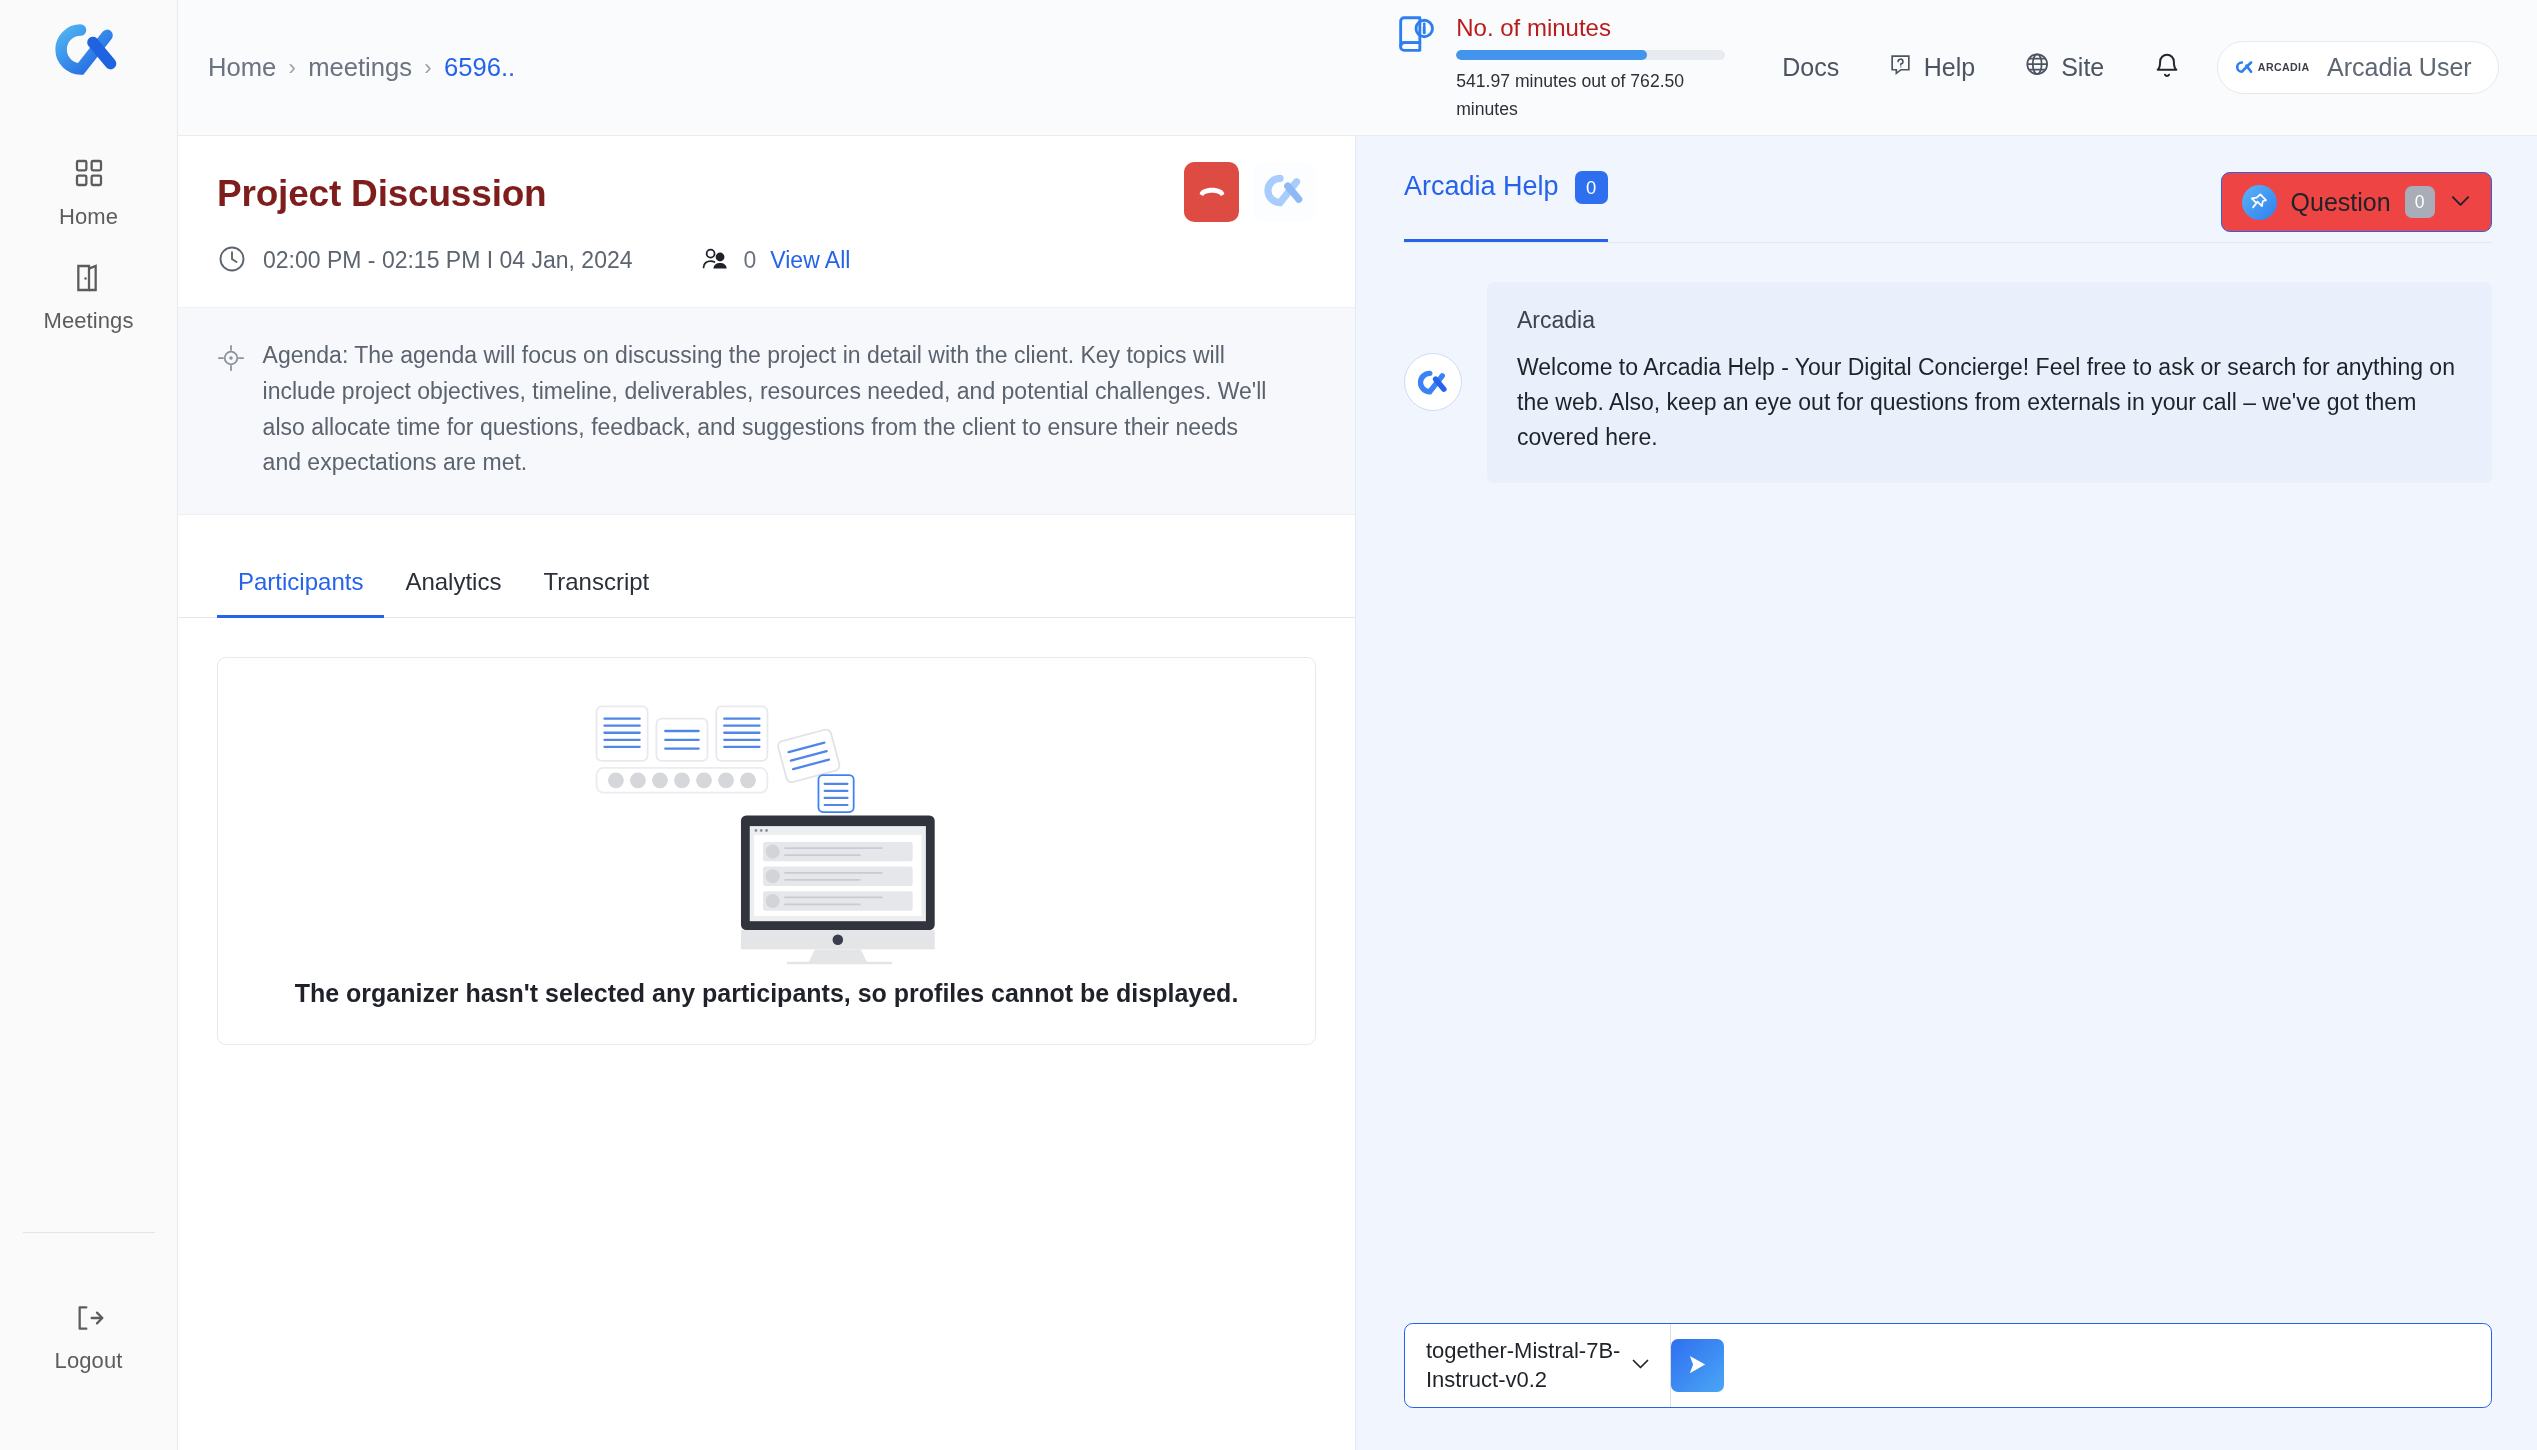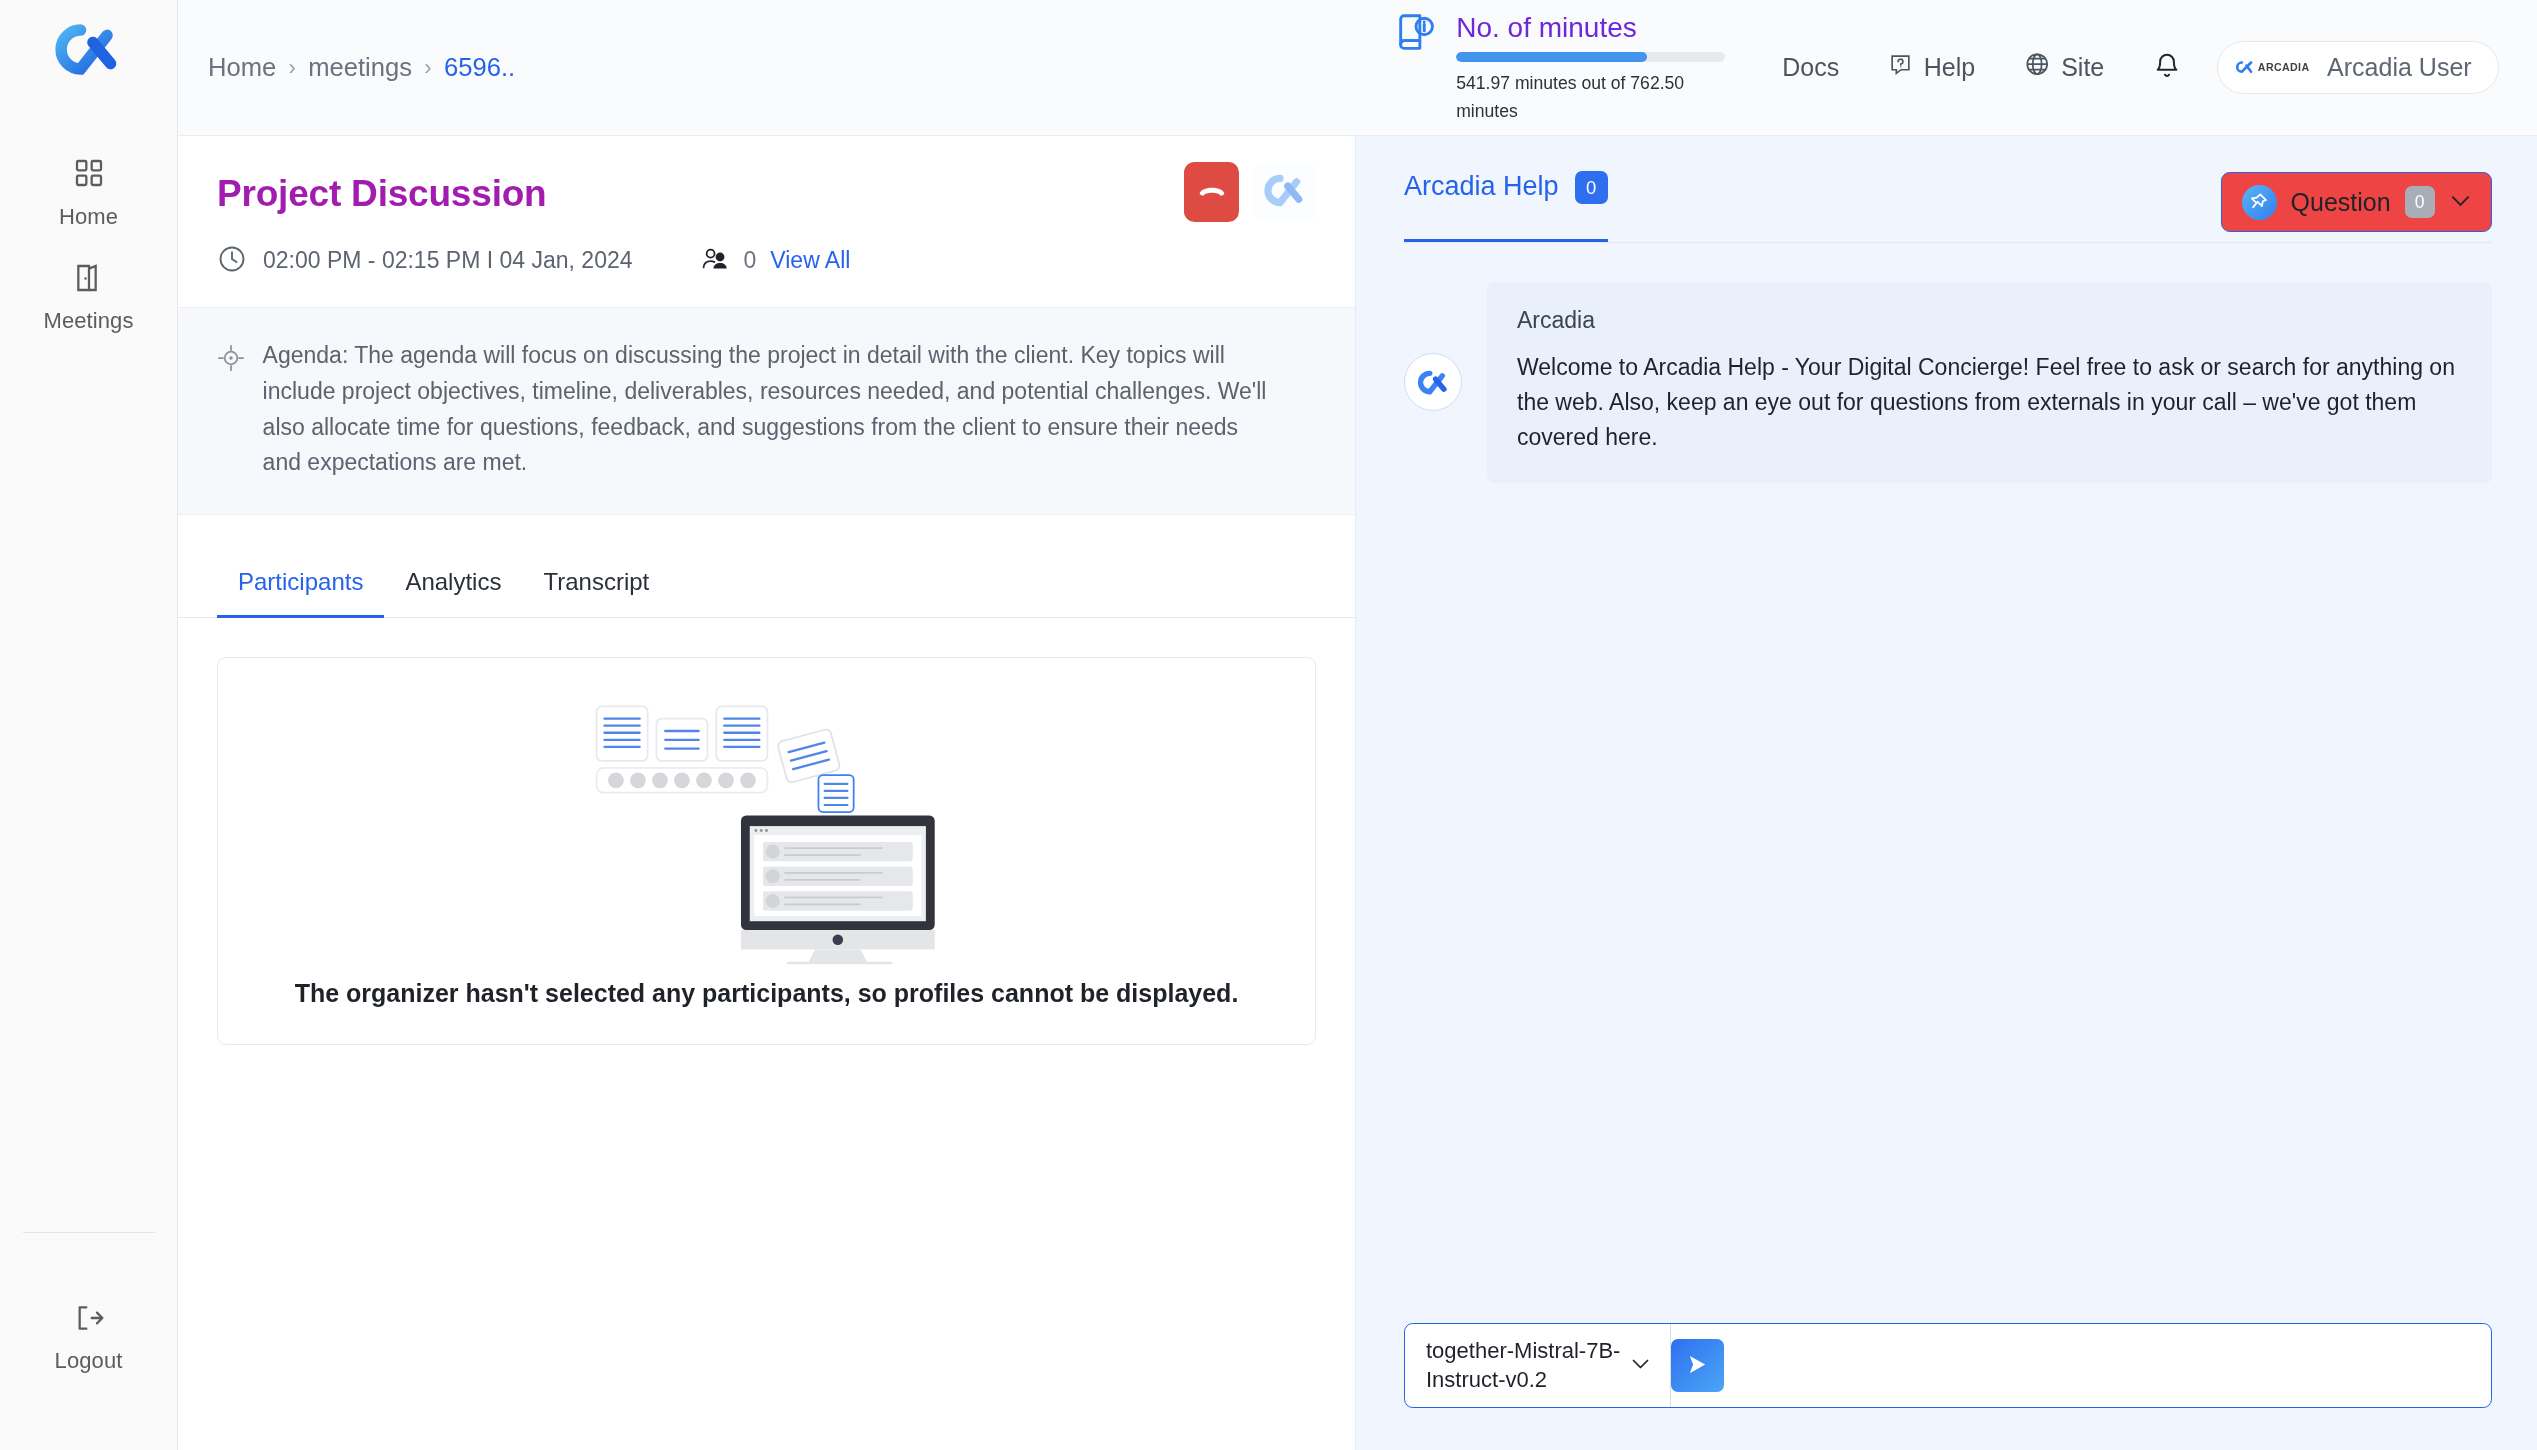--- a/index.html
+++ b/index.html
@@ -42,21 +42,21 @@
     display: flex; align-items: center;
     padding: 0 39px 0 30px;
   }
   .breadcrumb { display: flex; align-items: center; gap: 12.3px; font-size: 25.6px; color: #6b7280; }
   .bc-sep { color: #9aa1ab; font-size: 22px; }
   .bc-current { color: #2563eb; }
   .top-spacer { flex: 1 1 auto; }
 
   .minutes-block { display: flex; align-items: flex-start; gap: 17.6px; margin-right: 53px; }
   .minutes-texts { width: 273px; padding-top: 1.8px; }
-  .minutes-title { font-size: 28px; color: #6d28d9; margin-bottom: 8px; }
+  .minutes-title { font-size: 24px; color: #b91c1c; margin-bottom: 8px; }
   .progress-track { width: 269px; height: 9.7px; border-radius: 5.3px; background: #e7eaee; overflow: hidden; }
   .progress-fill { height: 100%; background: #4294ec; border-radius: 5.3px; }
   .minutes-sub { font-size: 17.6px; color: #2c3139; line-height: 1.55; margin-top: 8.8px; }
 
   .top-links { display: flex; align-items: center; gap: 49px; margin-right: 48px; }
   .top-link { display: flex; align-items: center; gap: 10.6px; font-size: 25px; color: #4b5460; cursor: pointer; }
 
   .bell { margin-right: 35px; cursor: pointer; }
   .user-chip {
     display: flex; align-items: center; gap: 17.6px;
@@ -72,21 +72,21 @@
 
   
   .content {
     width: 1178px; flex: 0 0 1178px;
     background: #ffffff;
     border-right: 0.9px solid #e7eaf0;
     display: flex; flex-direction: column; min-height: 0;
   }
   .meeting-head { padding: 37px 39px 30px 39px; }
   .meeting-title-row { display: flex; align-items: flex-start; }
-  .meeting-title { font-size: 37px; color: #a21caf; font-weight: bold; letter-spacing: -0.2px; }
+  .meeting-title { font-size: 37px; color: #7f1d1d; font-weight: bold; letter-spacing: -0.2px; }
   .head-actions { margin-left: auto; display: flex; align-items: center; gap: 14px; margin-top: -10.6px; }
   .end-call-btn {
     width: 55px; height: 60px; border-radius: 10.6px; background: #dd4b43;
     display: flex; align-items: center; justify-content: center; cursor: pointer; border: none;
   }
   .logo-btn {
     width: 63px; height: 60px; border-radius: 10.6px; background: #fbfdff;
     display: flex; align-items: center; justify-content: center; cursor: pointer; border: none;
   }
   .meeting-meta { display: flex; align-items: center; margin-top: 22px; gap: 16px; }

